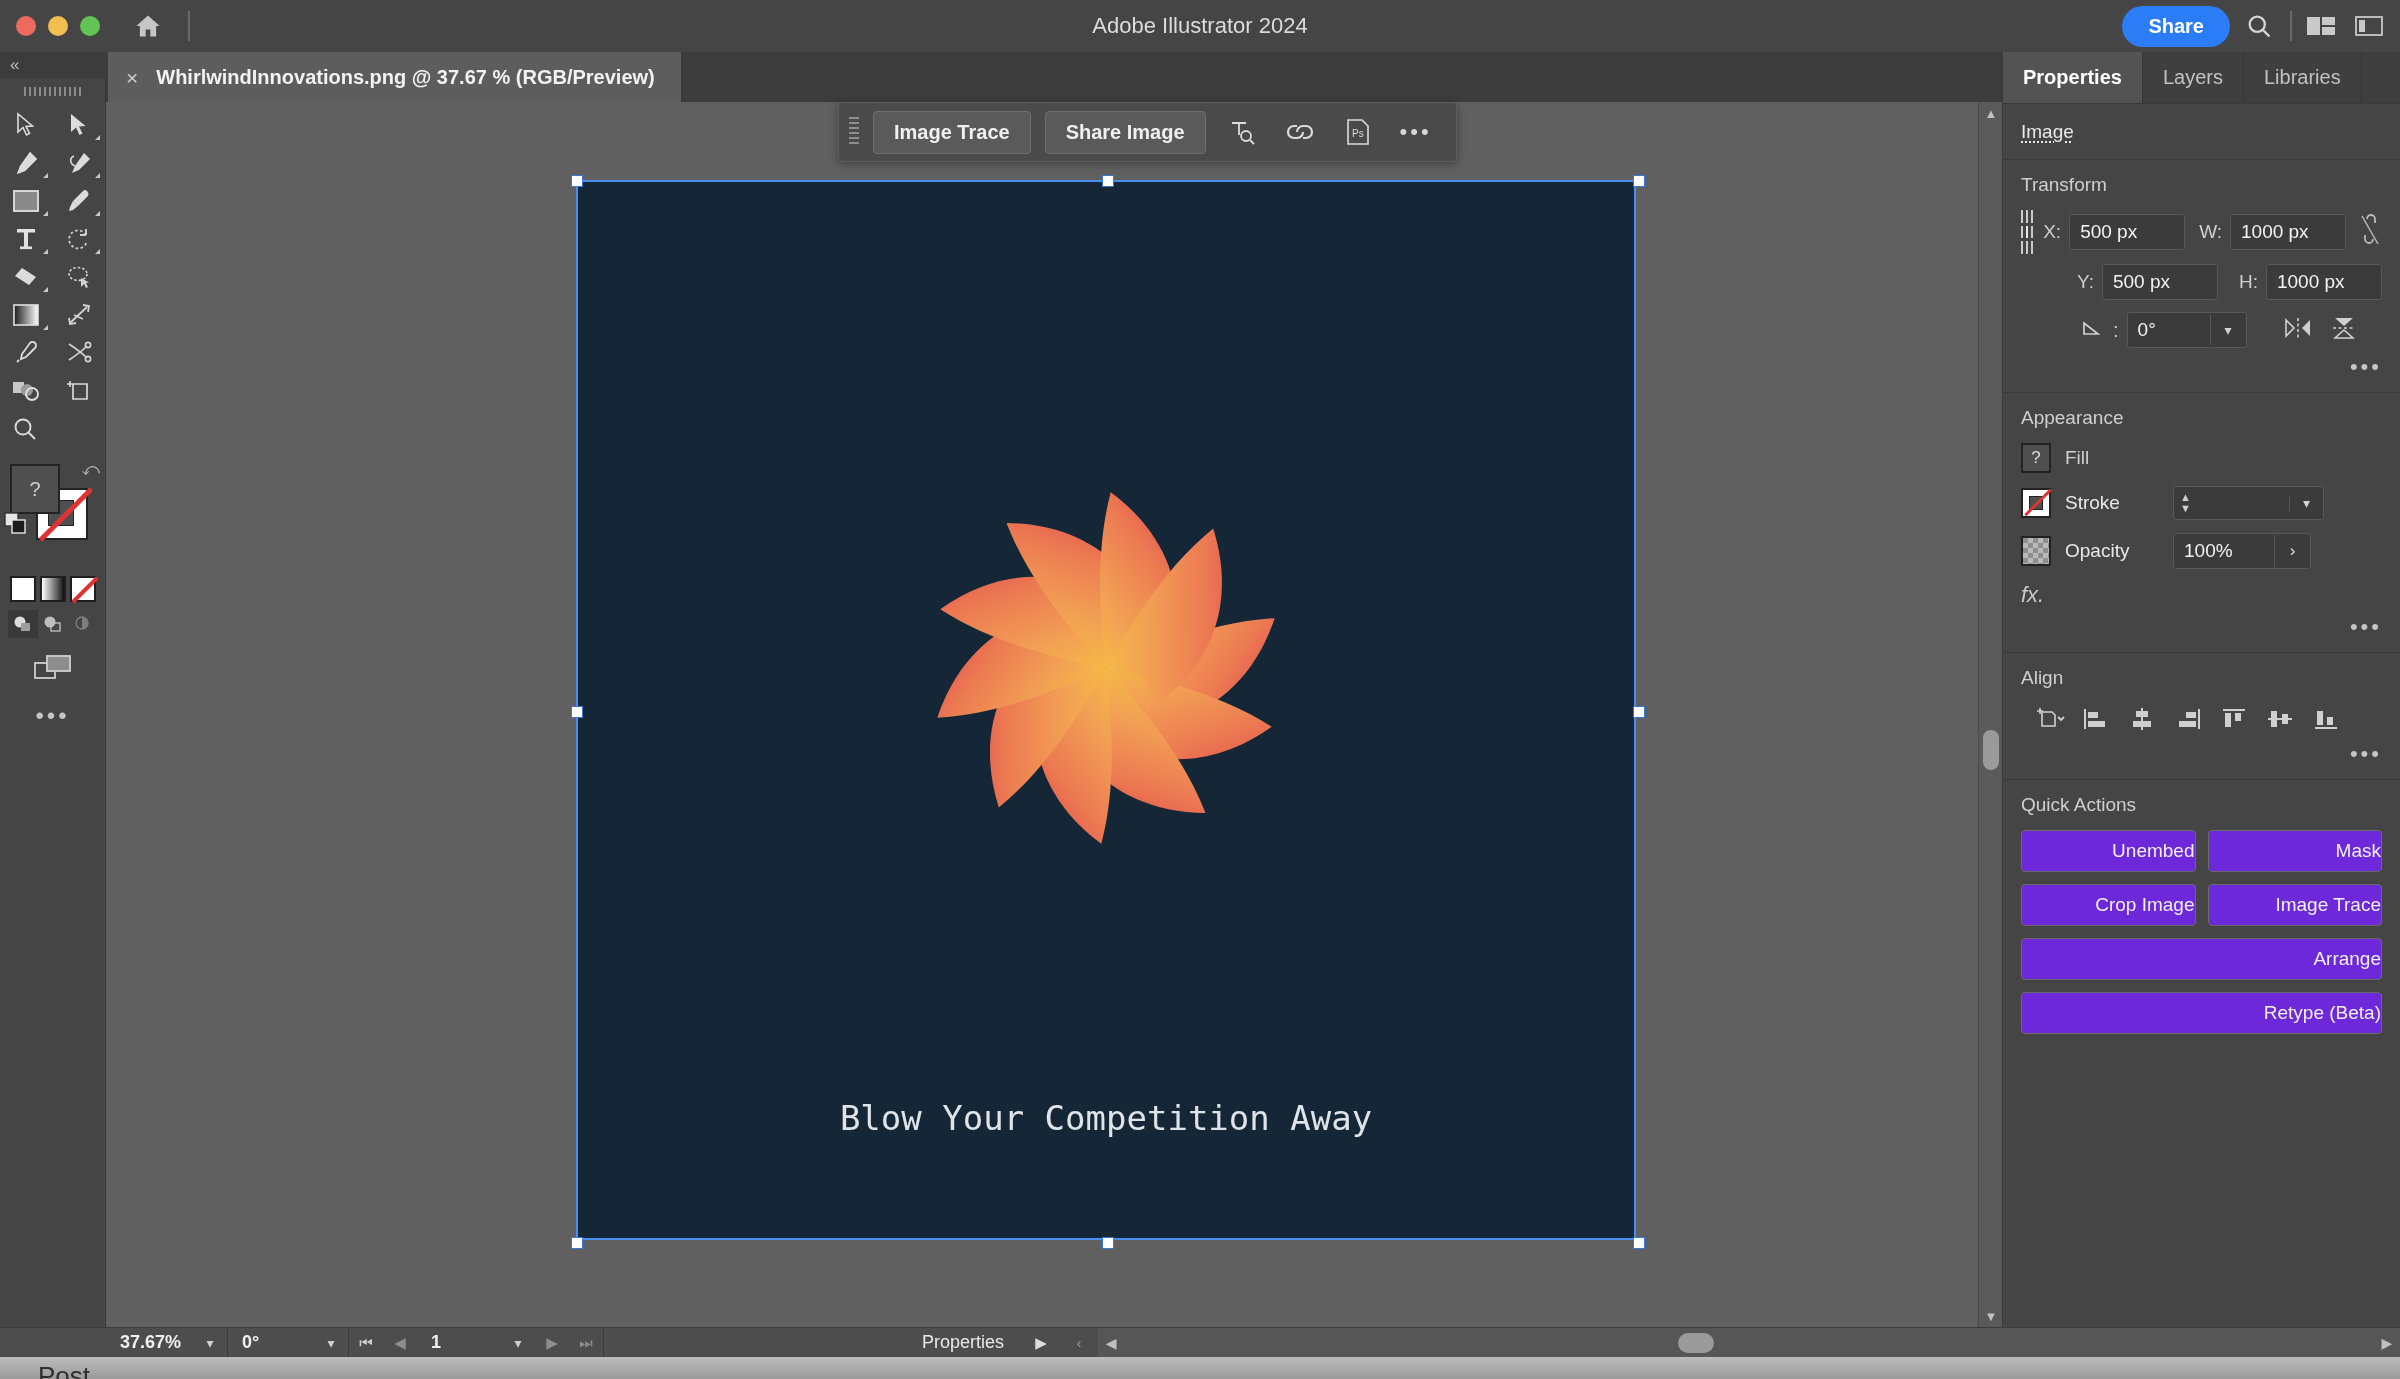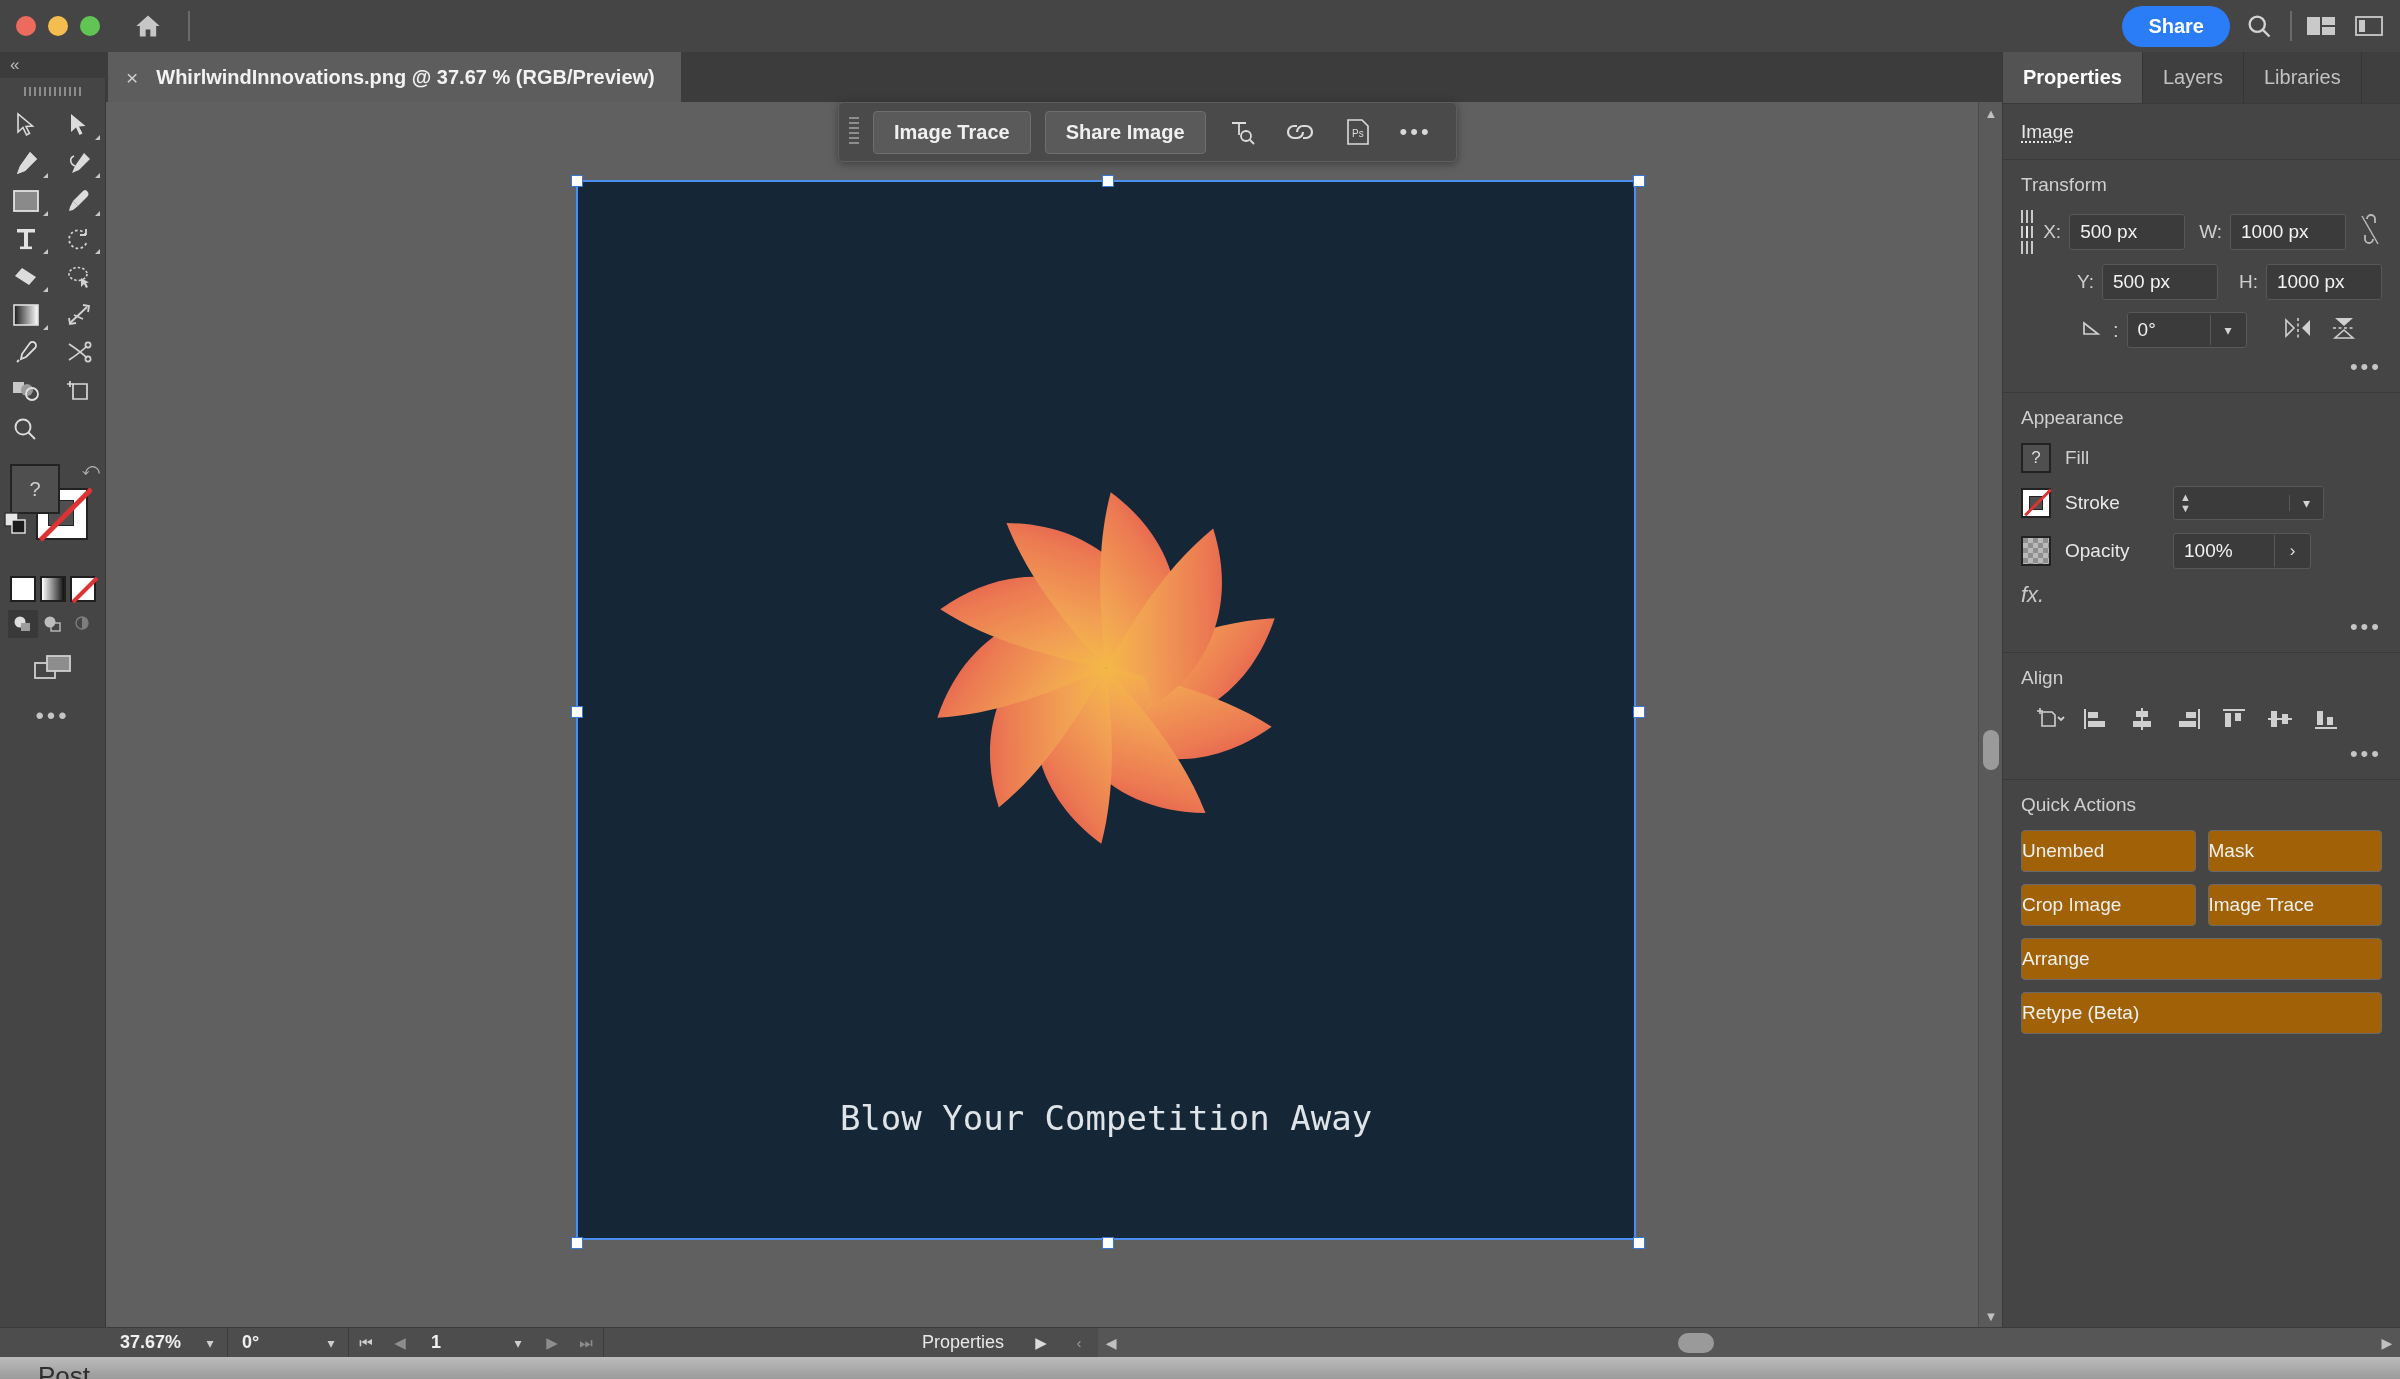--- a/index.html
+++ b/index.html
@@ -184,22 +184,22 @@
   .opa-field { display:flex; align-items:center; background:#3b3b3b; border:1px solid #585858; border-radius:3px; }
   .opa-val { width:100px; padding:6px 10px; font-size:19px; color:#f2f2f2; }
   .opa-caret { width:36px; text-align:center; font-size:17px; color:#e0e0e0; border-left:1px solid #585858; padding:6px 0; }
   .fx-row { margin-top:4px; font-style:italic; font-size:22px; color:#cacaca; }
   .sec-dots { text-align:right; letter-spacing:3px; color:#c5c5c5; font-size:22px; line-height:1; margin-top:8px; }
 
   .align-row { display:flex; align-items:center; gap:12px; margin-left:12px; }
   .al-ic { width:34px; height:32px; display:flex; align-items:center; justify-content:center; cursor:pointer; }
 
   .qa-grid { display:grid; grid-template-columns:1fr 1fr; gap:12px; }
-  .qa-btn { background:#a16207; border:1px solid #6a6a6a; border-radius:4px; color:#f0f0f0;
-     font-size:19px; padding:9px 0; text-align:left; cursor:pointer; }
+  .qa-btn { background:#6d28d9; border:1px solid #6a6a6a; border-radius:4px; color:#f0f0f0;
+     font-size:19px; padding:9px 0; text-align:right; cursor:pointer; }
   .qa-btn.full { grid-column:1 / -1; }
 
   
   .statusbar { position:absolute; left:0; bottom:22px; width:2400px; height:30px;
      background:#4d4d4d; display:flex; align-items:center; border-top:1px solid #3c3c3c; }
   .sb-cell { display:flex; align-items:center; height:30px; border-right:1px solid #3c3c3c; }
   .sb-zoom { padding:0 12px 0 14px; font-size:18px; color:#f0f0f0; font-weight:bold; }
   .sb-caret { width:34px; text-align:center; font-size:14px; color:#cfcfcf; }
   .sb-rot { padding:0 12px 0 14px; font-size:18px; color:#f0f0f0; font-weight:bold; width:86px; }
   .sb-nav { width:34px; text-align:center; font-size:15px; color:#cfcfcf; }
@@ -227,20 +227,21 @@
       <div class="dot red"></div>
       <div class="dot yellow"></div>
       <div class="dot green"></div>
     </div>
     <div class="home-btn">
       <svg width="30" height="28" viewBox="0 0 24 24" fill="#c6c6c6">
         <path d="M12 3 L2 12 h3 v9 h5 v-6 h4 v6 h5 v-9 h3 z"></path>
       </svg>
     </div>
     <div class="vsep"></div>
+    <div class="app-title">Adobe Illustrator 2024</div>
     <div class="tb-right">
       <button class="share-btn">Share</button>
       <div class="icon-btn">
         <svg width="28" height="28" viewBox="0 0 24 24" fill="none" stroke="#d4d4d4" stroke-width="2">
           <circle cx="10.5" cy="10.5" r="6.5"></circle>
             <line x1="15.5" y1="15.5" x2="21" y2="21"></line>
         </svg>
       </div>
       <div class="vsep" style="margin-left:2px"></div>
       <div class="icon-btn">

